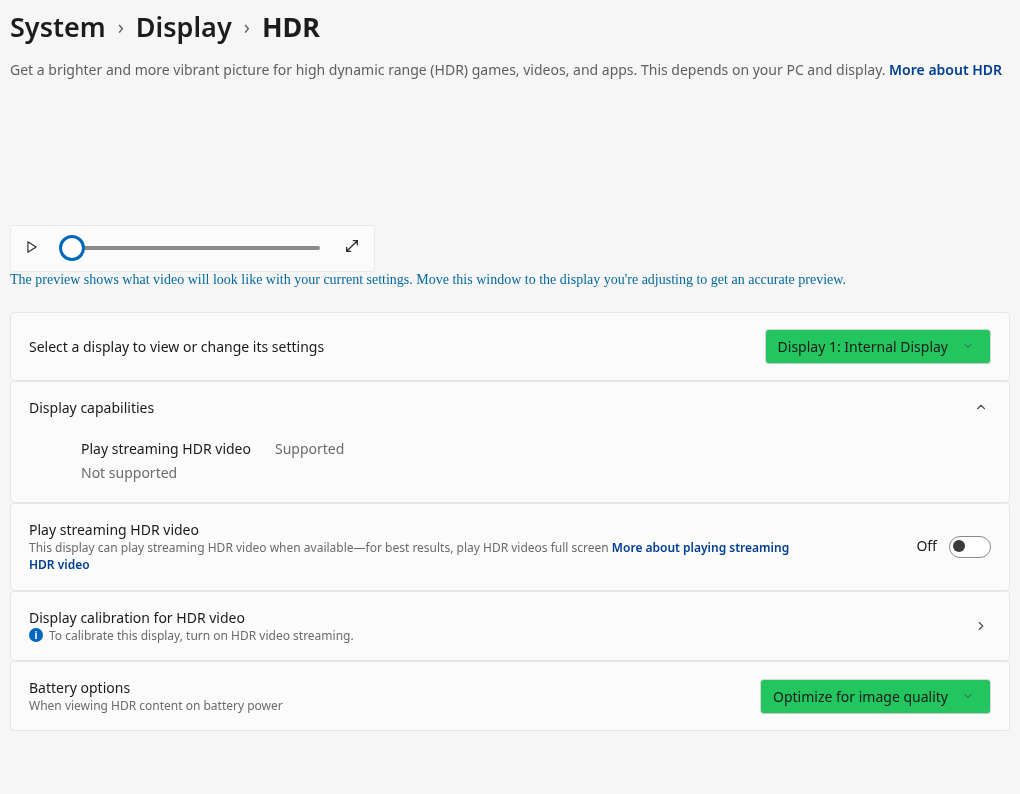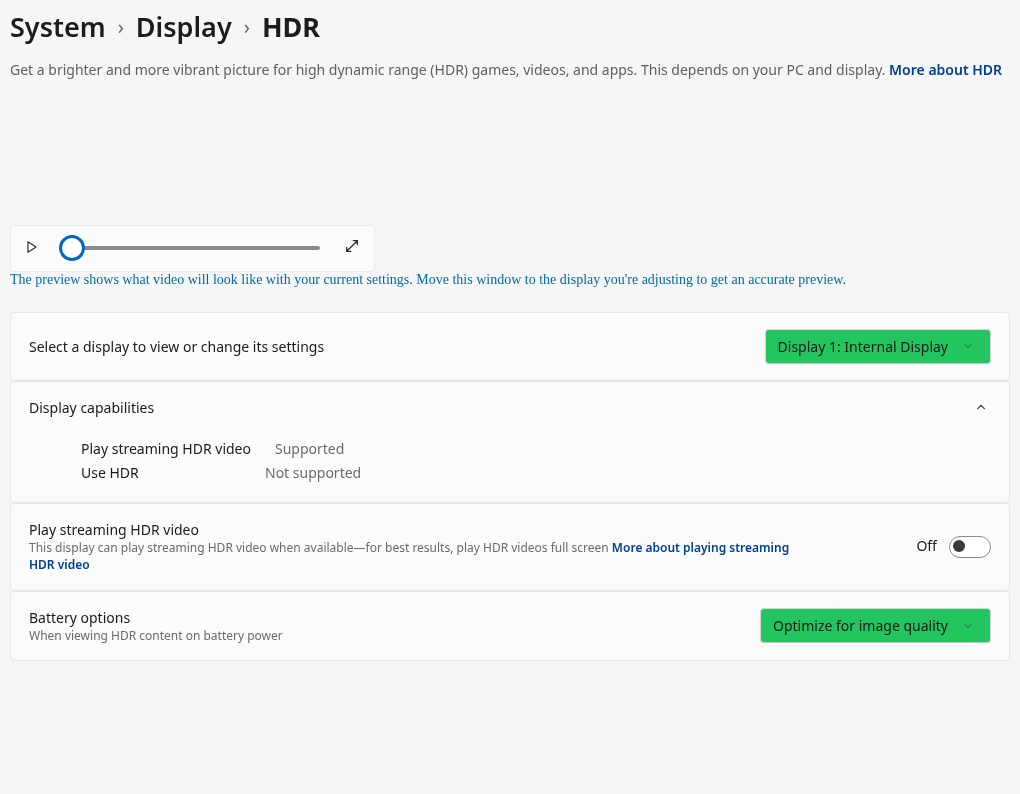--- a/index.html
+++ b/index.html
@@ -121,21 +121,20 @@
               <polyline points="6 15 12 9 18 15"></polyline>
             </svg>
         </span>
       </div>
       <div class="cap-body">
         <div class="cap-row">
           <span class="cap-label">Play streaming HDR video</span>
           <span class="cap-val">Supported</span>
         </div>
         <div class="cap-row">
-          <span class="cap-label">Use HDR</span>
           <span class="cap-val">Not supported</span>
         </div>
       </div>
     </div>
 
     <div class="card">
       <div class="row">
         <div style="max-width:780px">
           <div class="title">Play streaming HDR video</div>
           <div class="sub">
@@ -144,20 +143,36 @@
         </div>
         <div class="toggle-wrap">
           <span class="state-label">Off</span>
           <div class="toggle">
               <div class="knob"></div>
             </div>
         </div>
       </div>
     </div>
 
+    <div class="card">
+      <div class="row">
+        <div>
+          <div class="title">Display calibration for HDR video</div>
+          <div class="sub row-with-info">
+            <span class="info-icon">i</span>
+            <span>To calibrate this display, turn on HDR video streaming.</span>
+          </div>
+        </div>
+        <span class="chev-icon">
+          <svg width="14" height="14" viewBox="0 0 24 24" fill="none" stroke="currentColor" stroke-width="2" stroke-linecap="round">
+              <polyline points="9 6 15 12 9 18"></polyline>
+            </svg>
+        </span>
+      </div>
+    </div>
 
     <div class="card">
       <div class="row">
         <div>
           <div class="title">Battery options</div>
           <div class="sub">When viewing HDR content on battery power</div>
         </div>
         <div class="select">
           <span>Optimize for image quality</span>
           <span class="chev-icon">

